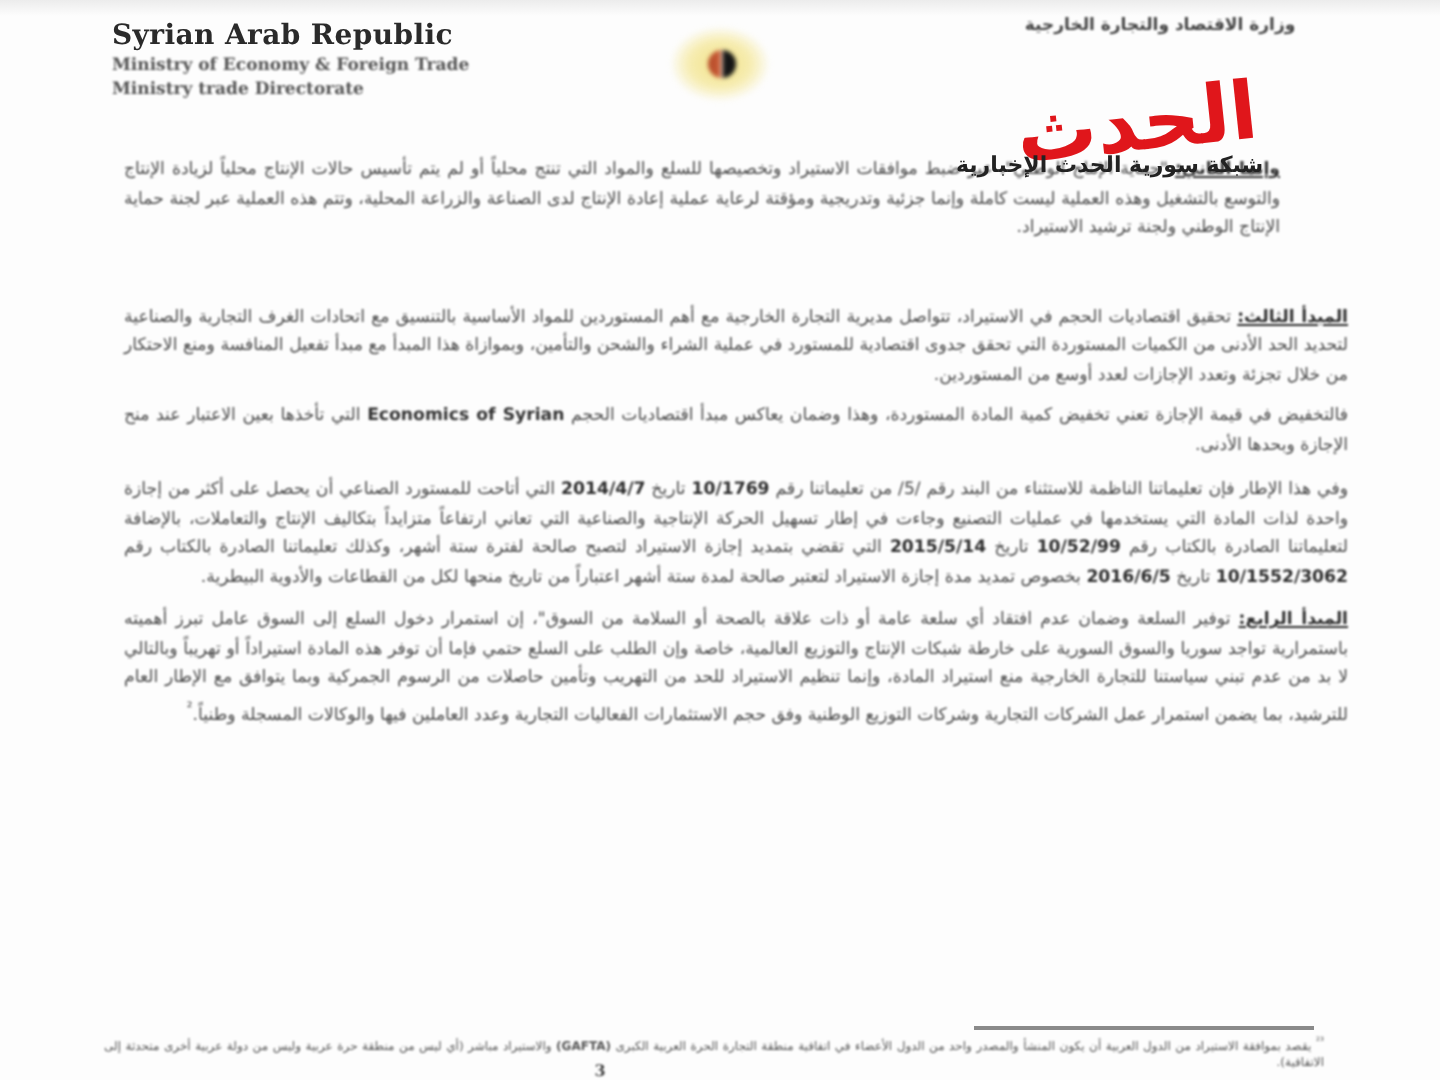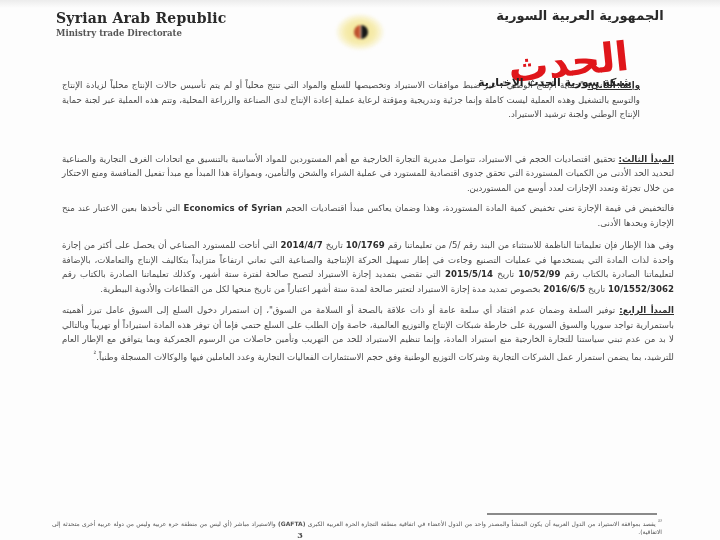--- a/index.html
+++ b/index.html
@@ -52,30 +52,31 @@
     .pageno { position: absolute; left: 290px; top: 530px; width: 20px; text-align: center; font-family: "DejaVu Serif", serif; font-weight: bold; font-size: 8px; color: #444; filter: blur(0.4px); }
   </style>
 </head>
 <body>
 
 <div class="page">
   <div class="top-shade"></div>
 
   <div class="hdr-en">
     <div class="t1">Syrian Arab Republic</div>
+    <div class="t2">Ministry of Economy &amp; Foreign Trade</div>
     <div class="t3">Ministry trade Directorate</div>
   </div>
 
   <div class="emblem">
     <div class="glow"></div>
     <div class="eye"></div>
   </div>
 
   <div class="hdr-ar">
-    <div class="t1">الجمهورية العربية السورية</div>
+    <div class="t2">وزارة الاقتصاد والتجارة الخارجية</div>
   </div>
 
   <div class="body">
     <p class="para p1 indent">
       <span class="lead">وإنما الثاني:</span><span> "حماية الإنتاج الوطني"، عبر ضبط موافقات الاستيراد وتخصيصها للسلع والمواد التي تنتج محلياً أو لم يتم تأسيس حالات الإنتاج محلياً لزيادة الإنتاج والتوسع بالتشغيل وهذه العملية ليست كاملة وإنما جزئية وتدريجية ومؤقتة لرعاية عملية إعادة الإنتاج لدى الصناعة والزراعة المحلية، وتتم هذه العملية عبر لجنة حماية الإنتاج الوطني ولجنة ترشيد الاستيراد.</span>
     </p>
 
     <p class="para p2">
       <span class="lead">المبدأ الثالث:</span><span> تحقيق اقتصاديات الحجم في الاستيراد، تتواصل مديرية التجارة الخارجية مع أهم المستوردين للمواد الأساسية بالتنسيق مع اتحادات الغرف التجارية والصناعية لتحديد الحد الأدنى من الكميات المستوردة التي تحقق جدوى اقتصادية للمستورد في عملية الشراء والشحن والتأمين، وبموازاة هذا المبدأ مع مبدأ تفعيل المنافسة ومنع الاحتكار من خلال تجزئة وتعدد الإجازات لعدد أوسع من المستوردين.</span>
     </p>

